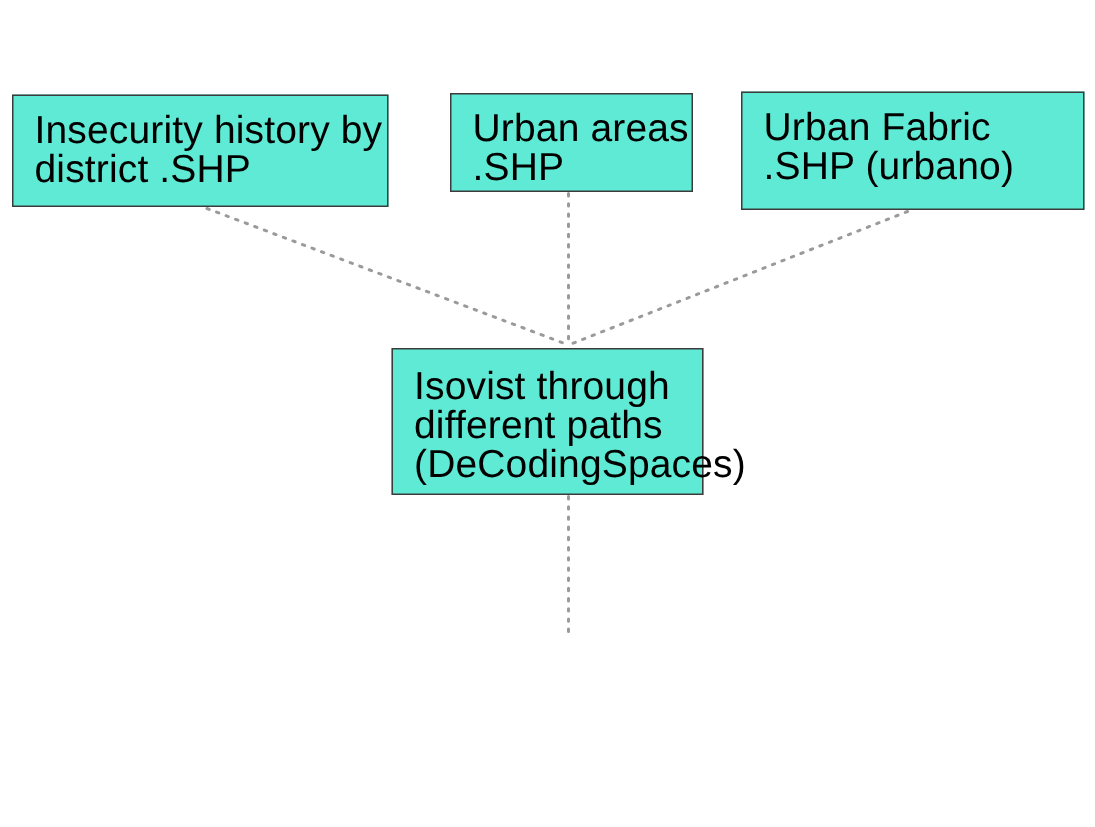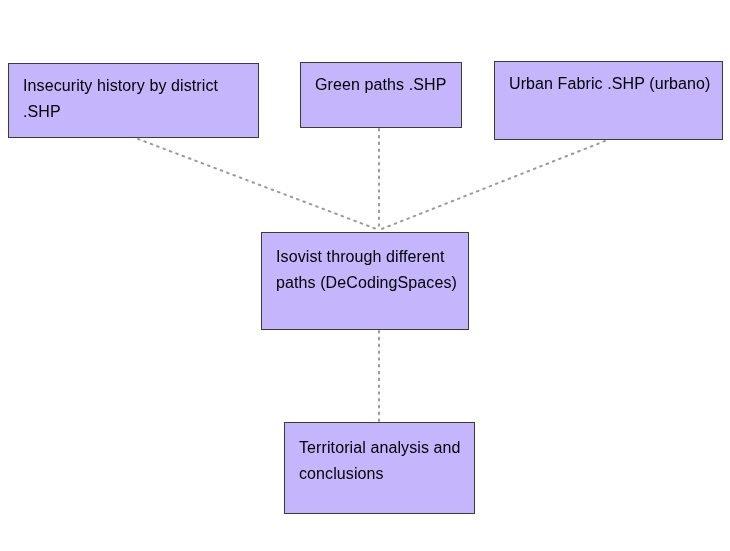--- a/index.html
+++ b/index.html
@@ -23,23 +23,23 @@
     left: 0;
     top: 0;
     width: 730px;
     height: 551px;
     pointer-events: none;
   }
   .node {
     position: absolute;
     box-sizing: border-box;
     border: 1px solid #3b3b3b;
-    background: #c4b5fd;
+    background: #5eead4;
     color: #000000;
-    font-size: 16px;
+    font-size: 26px;
     line-height: 26px;
     letter-spacing: 0.1px;
     display: block;
     padding: 9px 0 0 14px;
     white-space: pre-line;
     z-index: 2;
   }
   .node.n-insecurity { left: 8px;   top: 63px;  width: 251px; height: 75px; }
   .node.n-green      { left: 300px; top: 62px;  width: 162px; height: 66px; }
   .node.n-urban      { left: 494px; top: 61px;  width: 229px; height: 79px; }
@@ -53,21 +53,20 @@
 
   <svg id="connectors" viewBox="0 0 730 551" width="730" height="551" xmlns="http://www.w3.org/2000/svg">
     <line x1="138" y1="139" x2="379" y2="230" stroke="#9a9a9a" stroke-width="2" stroke-linecap="round" stroke-dasharray="1.6 5.2"></line>
     <line x1="379" y1="129" x2="379" y2="230" stroke="#9a9a9a" stroke-width="2" stroke-linecap="round" stroke-dasharray="1.6 5.2"></line>
     <line x1="605" y1="141" x2="379" y2="230" stroke="#9a9a9a" stroke-width="2" stroke-linecap="round" stroke-dasharray="1.6 5.2"></line>
     <line x1="379" y1="331" x2="379" y2="422" stroke="#9a9a9a" stroke-width="2" stroke-linecap="round" stroke-dasharray="1.6 5.2"></line>
   </svg>
 
   <div class="node n-insecurity">Insecurity history by district  .SHP</div>
 
-  <div class="node n-green">Green paths .SHP</div>
+  <div class="node n-green">Urban areas .SHP</div>
 
   <div class="node n-urban">Urban Fabric .SHP (urbano)</div>
 
   <div class="node n-isovist">Isovist through different paths (DeCodingSpaces)</div>
 
-  <div class="node n-territorial">Territorial analysis and conclusions</div>
 
 </div>
 
 </body></html>

